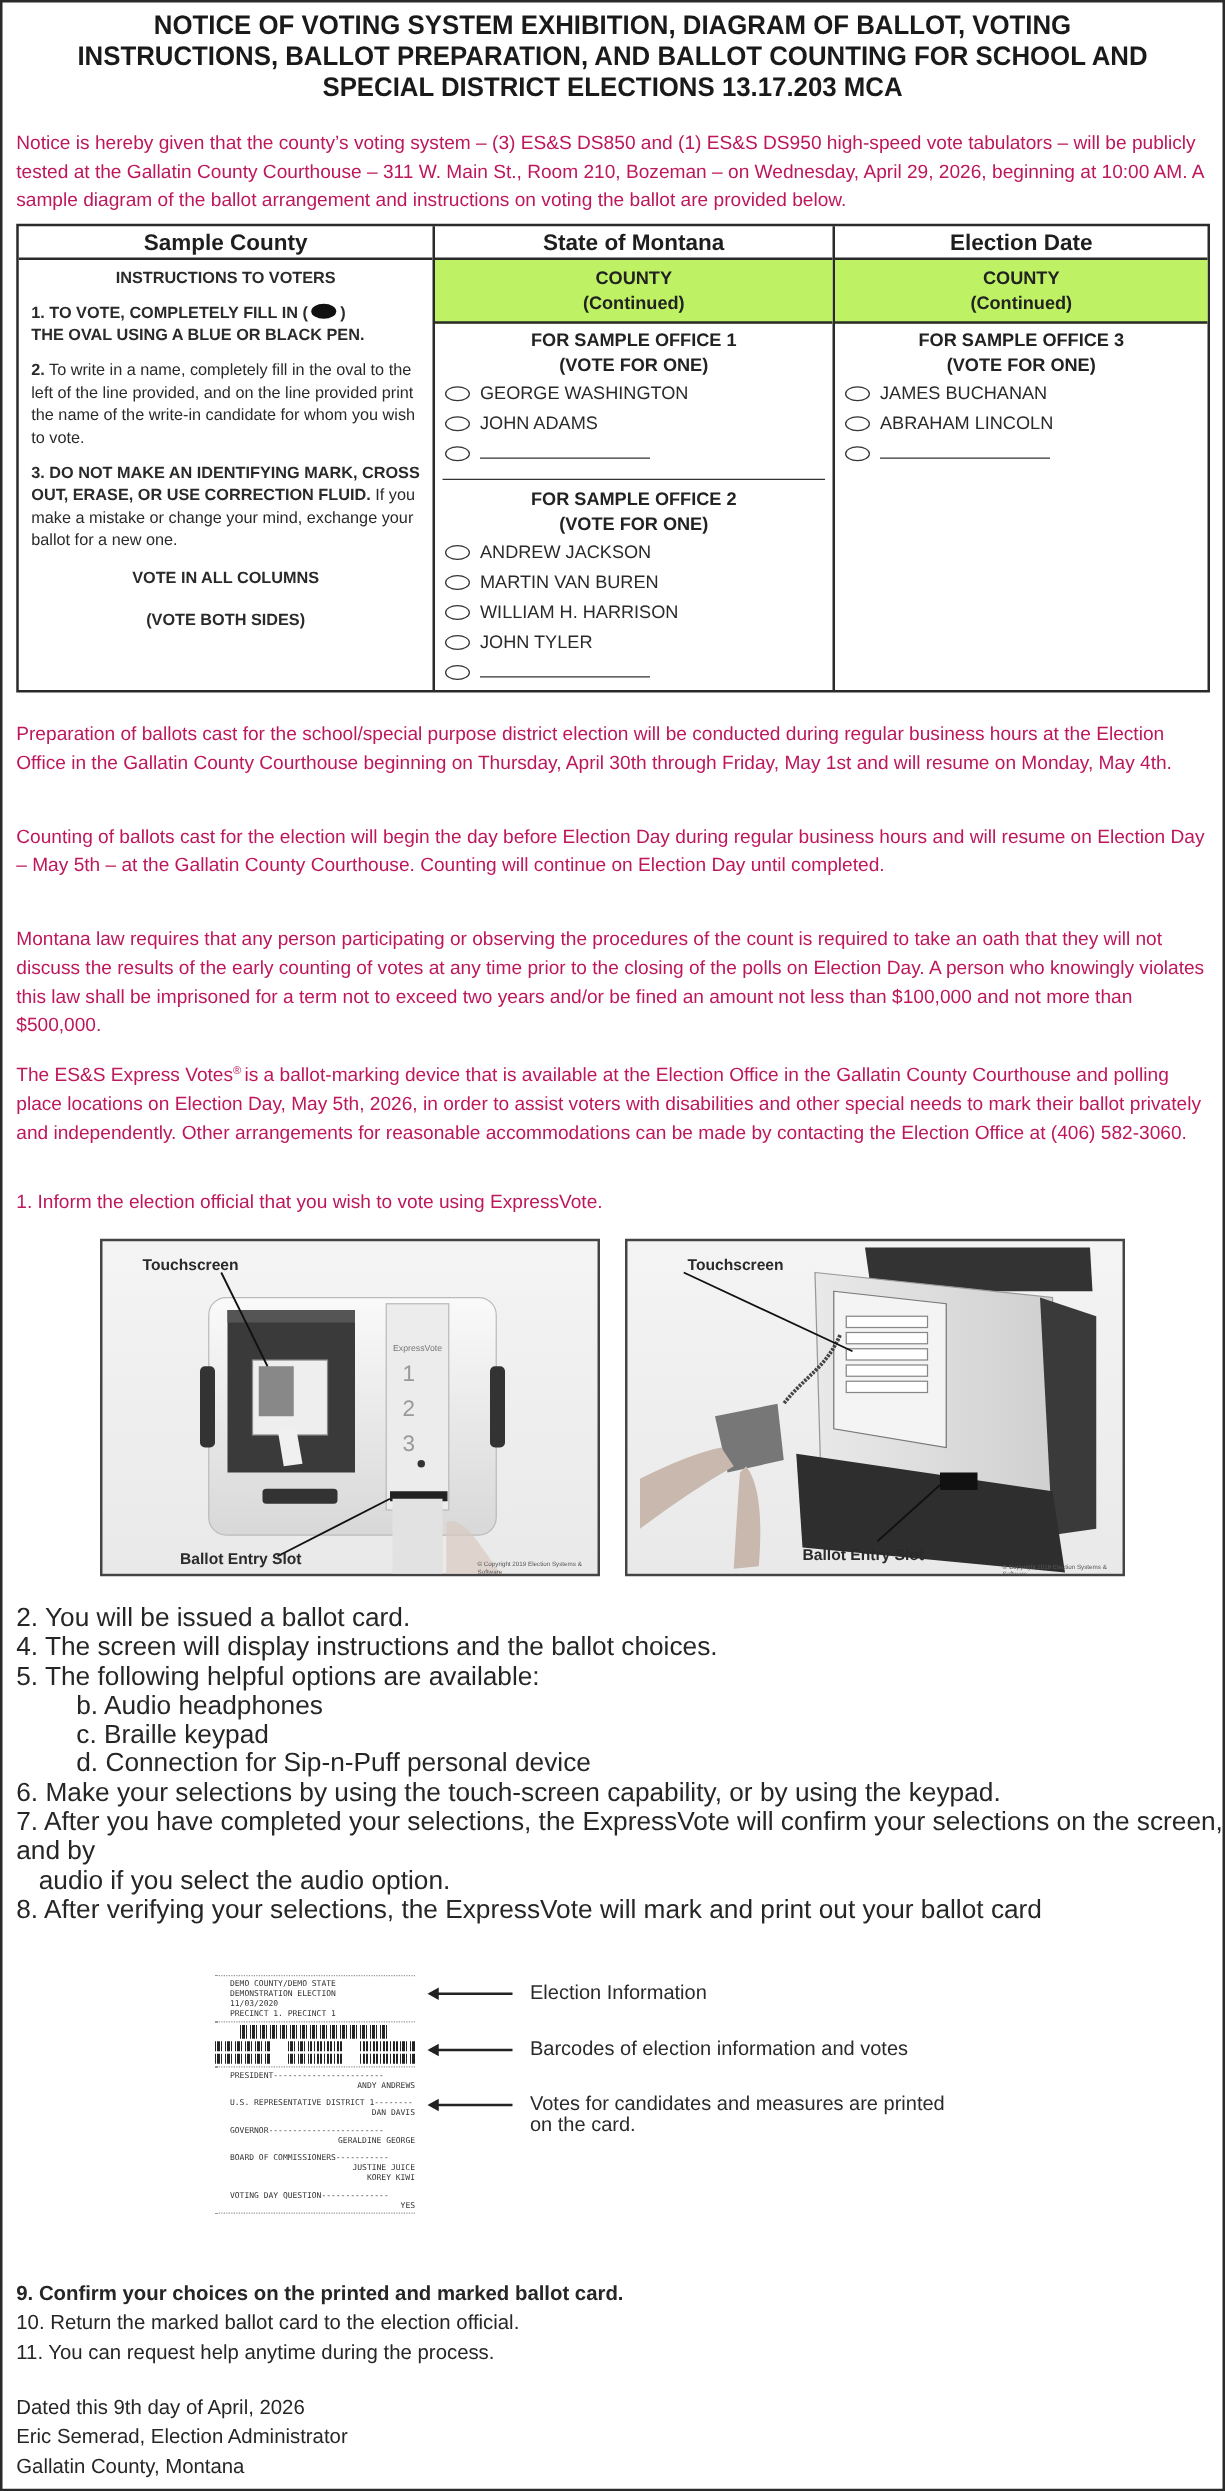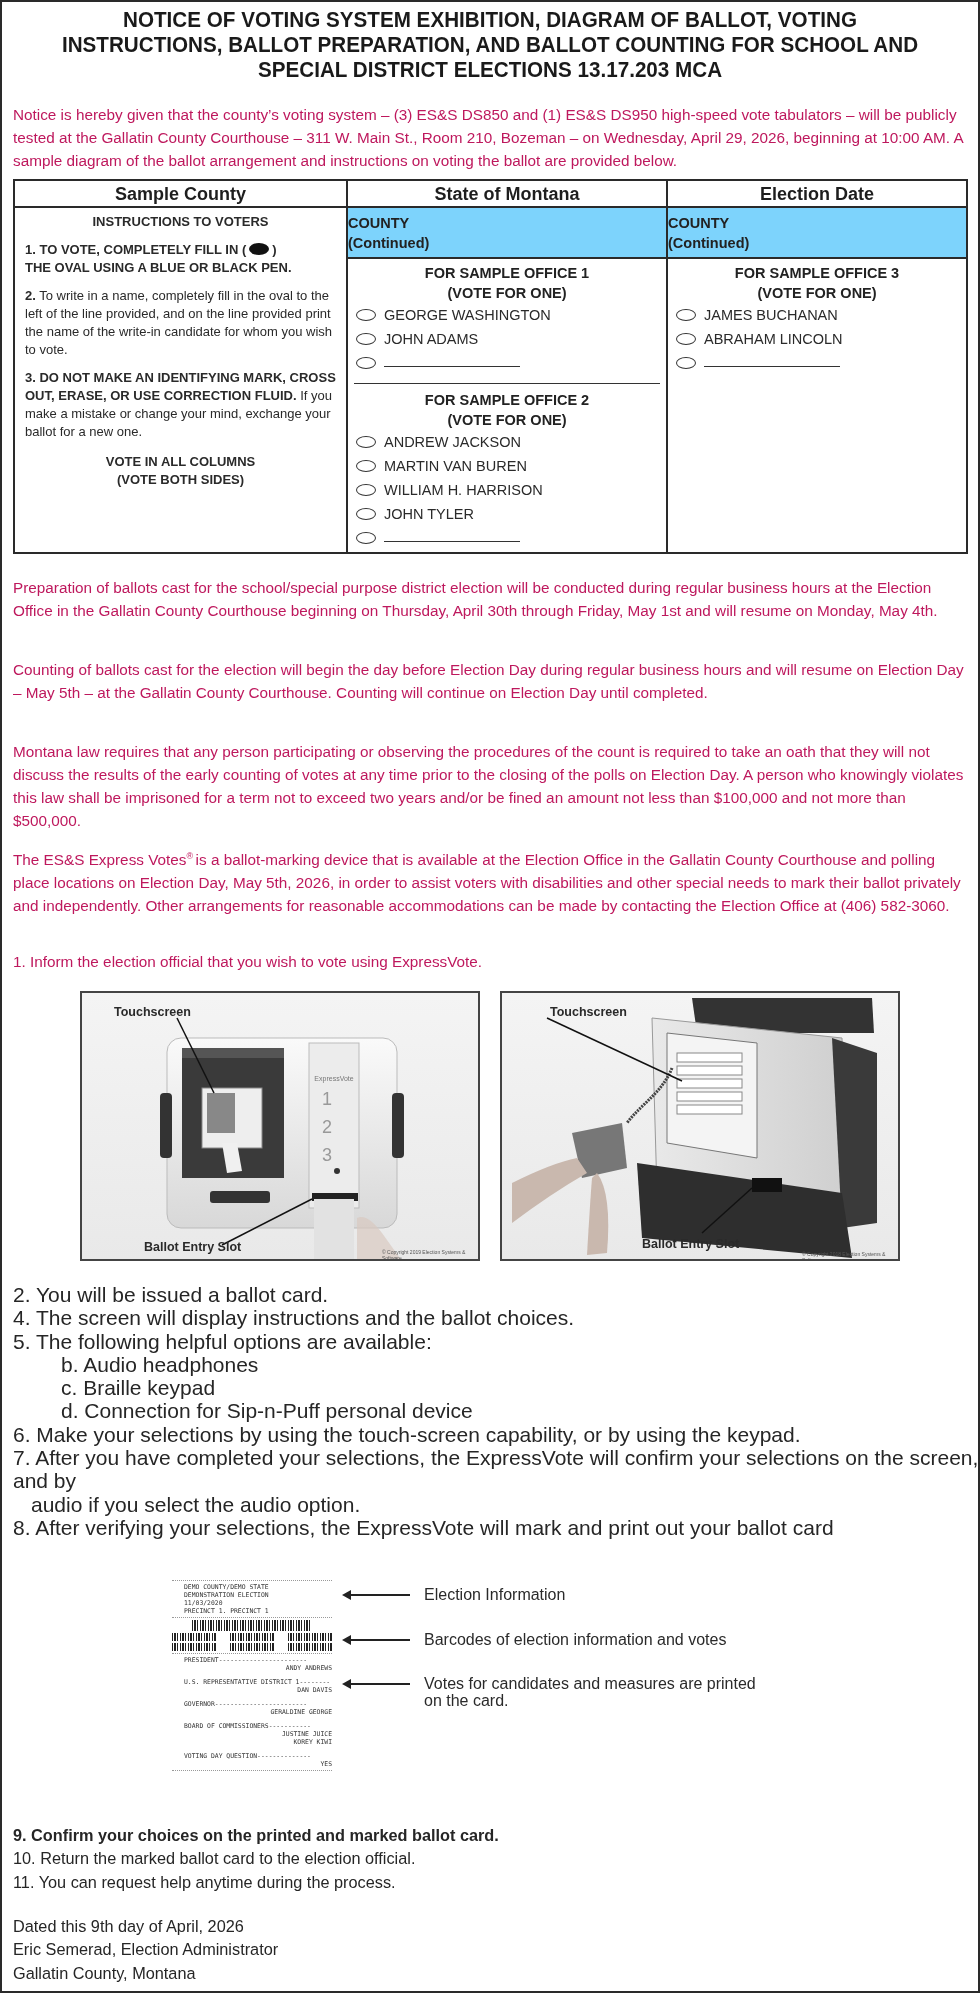--- a/index.html
+++ b/index.html
@@ -13,26 +13,26 @@
   .p { position: absolute; left: 13px; width: 955px; font-size: 16px; line-height: 23px; color: #be185d; }
   .p.condensed { font-size: 15.3px; line-height: 23px; }
 
   
   .ballot { position: absolute; left: 13px; top: 179px; width: 955px; height: 375px; border: 2px solid #2a2a2a; }
   .col { position: absolute; top: 0; bottom: 0; }
   .col1 { left: 0; width: 333px; border-right: 2px solid #2a2a2a; }
   .col2 { left: 333px; width: 320px; border-right: 2px solid #2a2a2a; }
   .col3 { left: 653px; right: 0; }
   .colhead { height: 27px; border-bottom: 2px solid #2a2a2a; text-align: center; font-weight: bold; font-size: 18px; line-height: 26px; color: #1e1e1e; }
-  .grayband { height: 51px; background: #7dd3fc; border-bottom: 2px solid #2a2a2a; text-align: left; font-weight: bold; font-size: 14.5px; line-height: 20px; padding-top: 5px; color: #222; }
+  .grayband { height: 51px; background: #bef264; border-bottom: 2px solid #2a2a2a; text-align: center; font-weight: bold; font-size: 14.5px; line-height: 20px; padding-top: 5px; color: #222; }
   .instr { padding: 5px 10px 0 10px; font-size: 13px; line-height: 18px; color: #2a2a2a; }
   .instr .h { text-align: center; font-weight: bold; font-size: 13px; margin-bottom: 10px; }
   .instr .blk { margin-bottom: 10px; }
   .instr b { font-weight: bold; }
-  .instr .center { text-align: center; font-weight: bold; }
+  .instr .center { text-align: center; font-weight: bold; margin-top: 16px; }
   .fill-oval { display: inline-block; width: 20px; height: 12px; border-radius: 50%; background: #111; vertical-align: -1px; margin: 0 3px; }
   .office { text-align: center; font-weight: bold; font-size: 14.5px; line-height: 20px; color: #222; margin-top: 4px; }
   .cand { position: relative; height: 24px; line-height: 24px; padding-left: 36px; font-size: 14.5px; color: #2a2a2a; }
   .cand .oval { position: absolute; left: 8px; top: 6px; width: 20px; height: 12px; border: 1.5px solid #333; border-radius: 50%; }
   .cand .writein { display: inline-block; width: 136px; border-bottom: 1.3px solid #333; height: 16px; vertical-align: top; }
   .divider { height: 0; border-top: 1.5px solid #333; margin: 8px 6px 6px 6px; }
 
   
   .photo { position: absolute; top: 991px; height: 270px; border: 2px solid #444; background: linear-gradient(180deg, #f4f4f4 0%, #e9e9e9 100%); overflow: hidden; }
   .photo1 { left: 80px; width: 400px; }

